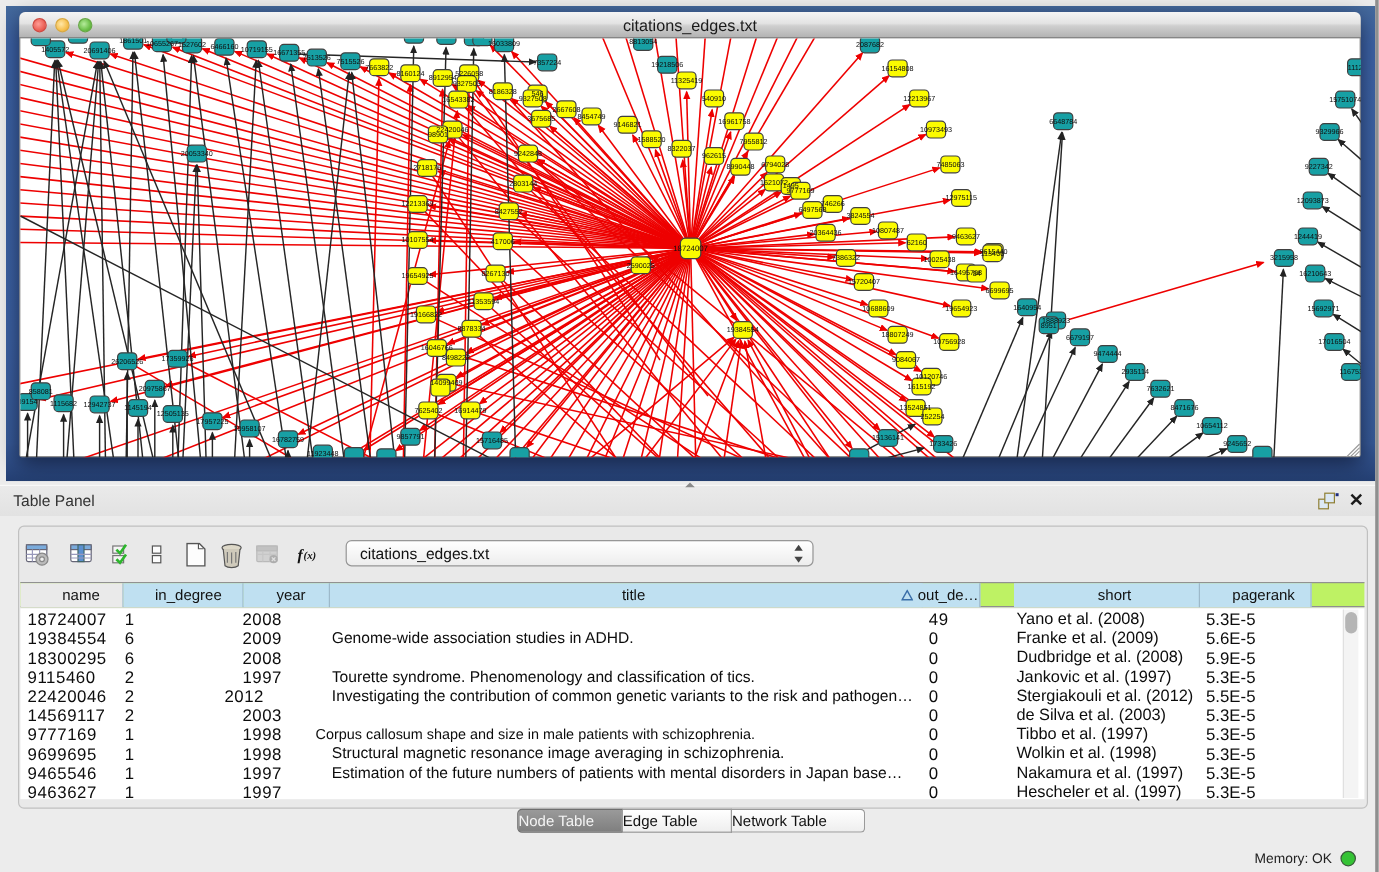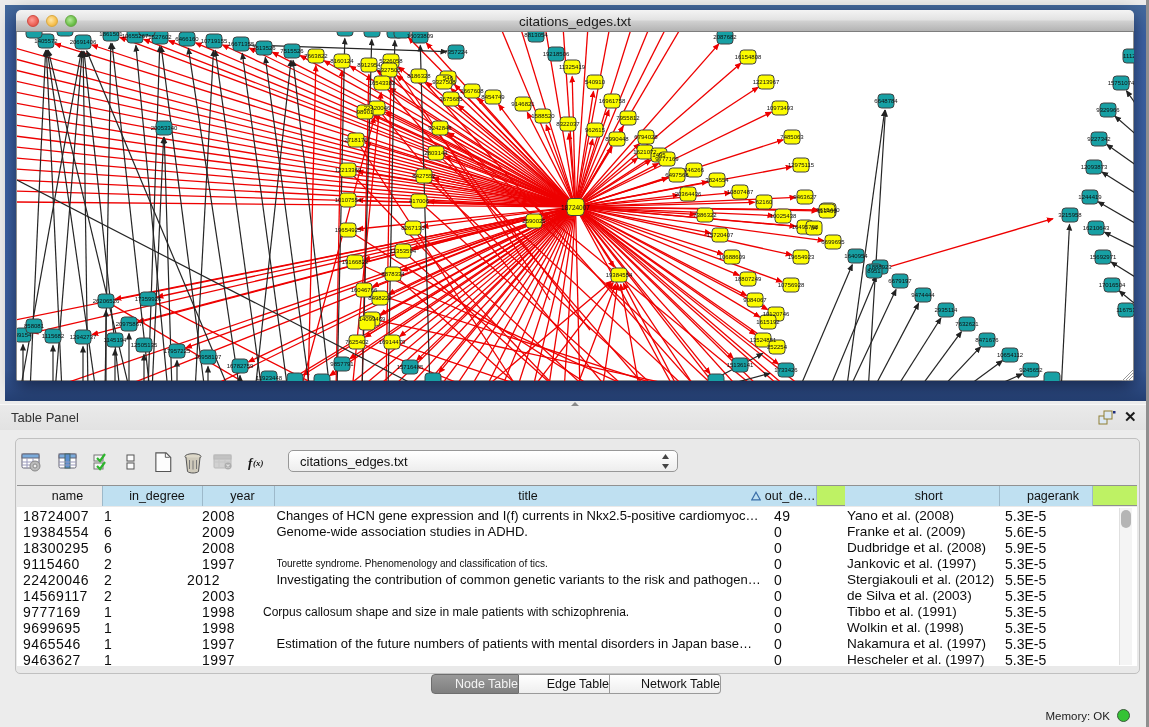--- a/index.html
+++ b/index.html
@@ -14,21 +14,21 @@
 .tphead .t{position:absolute;left:11px;top:5px;font-size:13px;color:#333}
 .inpanel{position:absolute;left:15px;top:37px;width:1125px;height:236px;background:#e9e9e9;border:1px solid #c0c0c0;border-radius:5px}
 .combo{position:absolute;left:288px;top:49px;width:390px;height:22px;border:1px solid #979797;border-radius:5px;background:linear-gradient(#ffffff,#ededed);font-size:13px;color:#111;line-height:21px;padding-left:11px}
 .thead{position:absolute;left:17px;top:84px;width:1120px;height:21px;background:#bef264;border-top:1px solid #919191;border-bottom:1px solid #8f8f8f;font-size:12.5px;color:#111}
 .thead span{position:absolute;top:0;height:20px;line-height:20px;text-align:center;border-right:1px solid #9db9ca;background:#bfe0f1}
 .twhite{position:absolute;left:17px;top:106px;width:1120px;height:159px;background:#fff}
 .trow{position:absolute;width:1137px;height:16px;font-size:14px;color:#0c0c0c}
 .trow span{position:absolute;top:0;height:16px;line-height:16.5px;white-space:nowrap}
 .sbar{position:absolute;left:1119px;top:107px;width:13px;height:157px;background:#f4f4f4;border-left:1px solid #e0e0e0}
 .sthumb{position:absolute;left:1120.5px;top:109px;width:10px;height:18px;border-radius:5px;background:#b5b5b5}
-.seg{position:absolute;top:273px;height:20px;font-size:12.5px;line-height:19px;text-align:right}
+.seg{position:absolute;top:273px;height:20px;font-size:12.5px;line-height:19px;text-align:left}
 .mem{position:absolute;right:36px;top:309px;font-size:11.5px;color:#222}
 .memdot{position:absolute;right:16px;top:308px;width:13px;height:13px;border-radius:50%;background:#35c335;border:1px solid #3a5a3a}
 </style></head><body>
 <div class="blue"></div>
 <div class="macwin">
  <div class="tbar">
   <div class="tl" style="left:11px;background:radial-gradient(circle at 4px 4px,#ff9d96,#ec6257 60%,#d5423a);border:0.5px solid #cf4840"></div>
   <div class="tl" style="left:30px;background:radial-gradient(circle at 4px 4px,#ffe7a8,#f6c04f 60%,#e0a33a);border:0.5px solid #d9a83f"></div>
   <div class="tl" style="left:49px;background:radial-gradient(circle at 4px 4px,#b5eb9b,#6cc049 60%,#4da232);border:0.5px solid #67a845"></div>
   <div class="title">citations_edges.txt</div>
@@ -658,21 +658,20 @@
           <path d="M5 1.2L9.2 8.8H0.8z" fill="none" stroke="#3a6ea8" stroke-width="1.2"></path>
         </svg> out_de…</span>
   <span style="left:827.5px;width:155.5px;text-indent:14px">short</span>
   <span style="left:983px;width:93px;text-indent:14px">pagerank</span>
  </div>
  <div class="twhite"></div>
  <div class="trow" style="top:107px">
       <span style="left:23px;letter-spacing:0.45px">18724007</span>
       <span style="left:104px">1</span>
       <span style="left:202px;letter-spacing:0.45px">2008</span>
-      <span style="left:276.5px;width:490px;overflow:hidden;font-size:13px">Changes of HCN gene expression and I(f) currents in Nkx2.5-positive cardiomyoc…</span>
       <span style="left:774px;letter-spacing:0.45px">49</span>
       <span style="left:847px;font-size:13.6px">Yano et al. (2008)</span>
       <span style="left:1005px">5.3E-5</span>
     </div>
 <div class="trow" style="top:123px">
       <span style="left:23px;letter-spacing:0.45px">19384554</span>
       <span style="left:104px">6</span>
       <span style="left:202px;letter-spacing:0.45px">2009</span>
       <span style="left:276.5px;width:490px;overflow:hidden;font-size:13px">Genome-wide association studies in ADHD.</span>
       <span style="left:774px;letter-spacing:0.45px">0</span>
@@ -684,21 +683,21 @@
       <span style="left:104px">6</span>
       <span style="left:202px;letter-spacing:0.45px">2008</span>
       <span style="left:774px;letter-spacing:0.45px">0</span>
       <span style="left:847px;font-size:13.6px">Dudbridge et al. (2008)</span>
       <span style="left:1005px">5.9E-5</span>
     </div>
 <div class="trow" style="top:155px">
       <span style="left:23px;letter-spacing:0.45px">9115460</span>
       <span style="left:104px">2</span>
       <span style="left:202px;letter-spacing:0.45px">1997</span>
-      <span style="left:276.5px;width:490px;overflow:hidden;font-size:10px">Tourette syndrome. Phenomenology and classification of tics.</span>
+      <span style="left:276.5px;width:490px;overflow:hidden;font-size:13px">Tourette syndrome. Phenomenology and classification of tics.</span>
       <span style="left:774px;letter-spacing:0.45px">0</span>
       <span style="left:847px;font-size:13.6px">Jankovic et al. (1997)</span>
       <span style="left:1005px">5.3E-5</span>
     </div>
 <div class="trow" style="top:171px">
       <span style="left:23px;letter-spacing:0.45px">22420046</span>
       <span style="left:104px">2</span>
       <span style="left:187px;letter-spacing:0.45px">2012</span>
       <span style="left:276.5px;width:490px;overflow:hidden;font-size:13px">Investigating the contribution of common genetic variants to the risk and pathogen…</span>
       <span style="left:774px;letter-spacing:0.45px">0</span>
@@ -712,27 +711,28 @@
       <span style="left:774px;letter-spacing:0.45px">0</span>
       <span style="left:847px;font-size:13.6px">de Silva et al. (2003)</span>
       <span style="left:1005px">5.3E-5</span>
     </div>
 <div class="trow" style="top:203px">
       <span style="left:23px;letter-spacing:0.45px">9777169</span>
       <span style="left:104px">1</span>
       <span style="left:202px;letter-spacing:0.45px">1998</span>
       <span style="left:263px;width:490px;overflow:hidden;font-size:12px">Corpus callosum shape and size in male patients with schizophrenia.</span>
       <span style="left:774px;letter-spacing:0.45px">0</span>
-      <span style="left:847px;font-size:13.6px">Tibbo et al. (1991)</span>
+      <span style="left:847px;font-size:13.6px">Tibbo et al. (1997)</span>
       <span style="left:1005px">5.3E-5</span>
     </div>
 <div class="trow" style="top:219px">
       <span style="left:23px;letter-spacing:0.45px">9699695</span>
       <span style="left:104px">1</span>
       <span style="left:202px;letter-spacing:0.45px">1998</span>
+      <span style="left:276.5px;width:490px;overflow:hidden;font-size:13px">Structural magnetic resonance image averaging in schizophrenia.</span>
       <span style="left:774px;letter-spacing:0.45px">0</span>
       <span style="left:847px;font-size:13.6px">Wolkin et al. (1998)</span>
       <span style="left:1005px">5.3E-5</span>
     </div>
 <div class="trow" style="top:235px">
       <span style="left:23px;letter-spacing:0.45px">9465546</span>
       <span style="left:104px">1</span>
       <span style="left:202px;letter-spacing:0.45px">1997</span>
       <span style="left:276.5px;width:490px;overflow:hidden;font-size:13px">Estimation of the future numbers of patients with mental disorders in Japan base…</span>
       <span style="left:774px;letter-spacing:0.45px">0</span>

